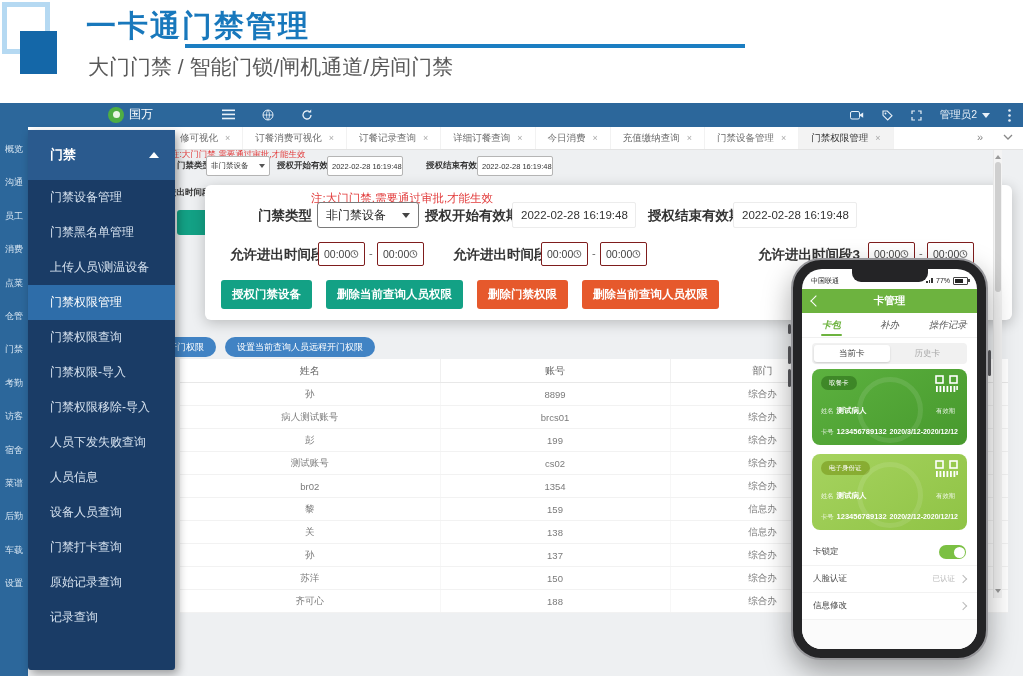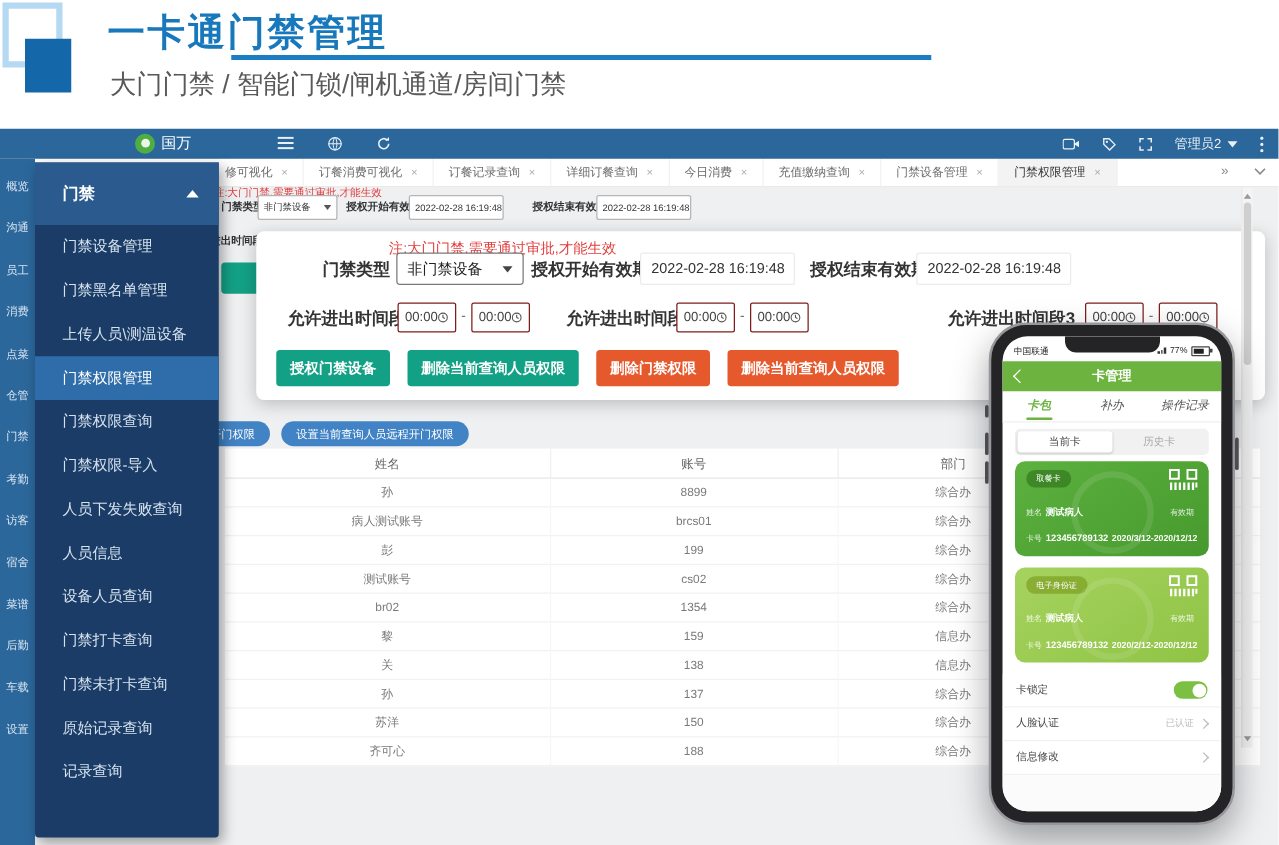--- a/index.html
+++ b/index.html
@@ -429,25 +429,25 @@
       <span>门禁</span>
       <span class="caret-up"></span>
     </div>
     <div id="menu-items">
         <div class="menu-item">门禁设备管理</div>
         <div class="menu-item">门禁黑名单管理</div>
         <div class="menu-item">上传人员\测温设备</div>
         <div class="menu-item sel">门禁权限管理</div>
         <div class="menu-item">门禁权限查询</div>
         <div class="menu-item">门禁权限-导入</div>
+        <div class="menu-item">门禁权限移除-导入</div>
         <div class="menu-item">人员下发失败查询</div>
         <div class="menu-item">人员信息</div>
         <div class="menu-item">设备人员查询</div>
         <div class="menu-item">门禁打卡查询</div>
-        <div class="menu-item">门禁未打卡查询</div>
         <div class="menu-item">原始记录查询</div>
         <div class="menu-item">记录查询</div>
       </div>
   </div>
 
   <div class="phone">
     <span class="ph-sbtn" style="left:-3px;top:66px;height:10px;"></span>
     <span class="ph-sbtn" style="left:-3px;top:88px;height:18px;"></span>
     <span class="ph-sbtn" style="left:-3px;top:111px;height:18px;"></span>
     <span class="ph-sbtn" style="right:-3px;left:auto;top:92px;height:26px;"></span>

